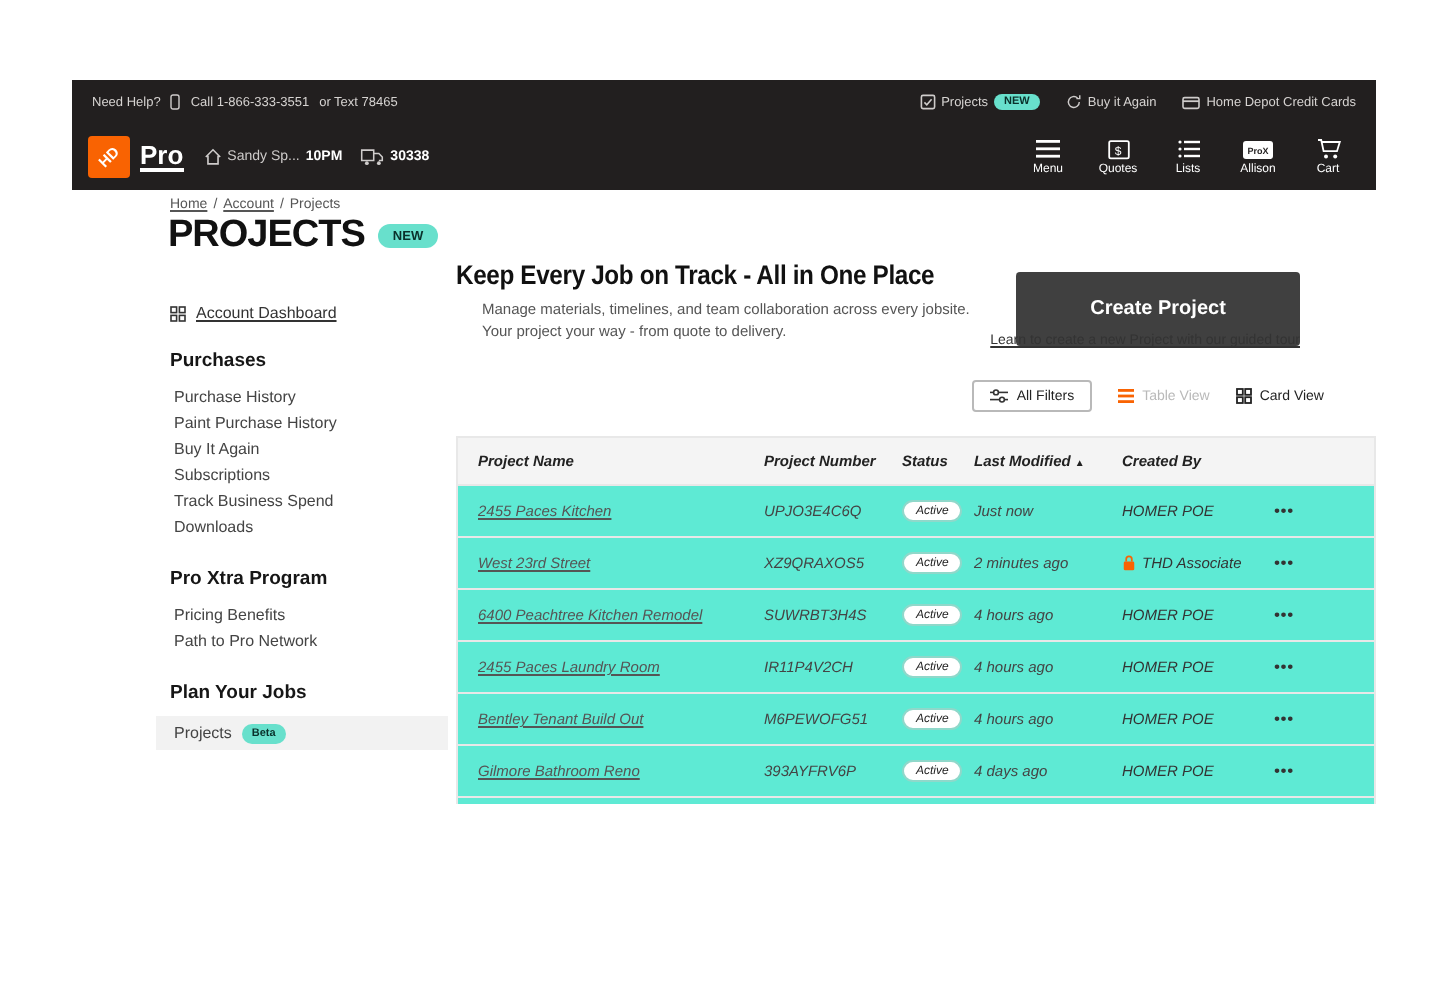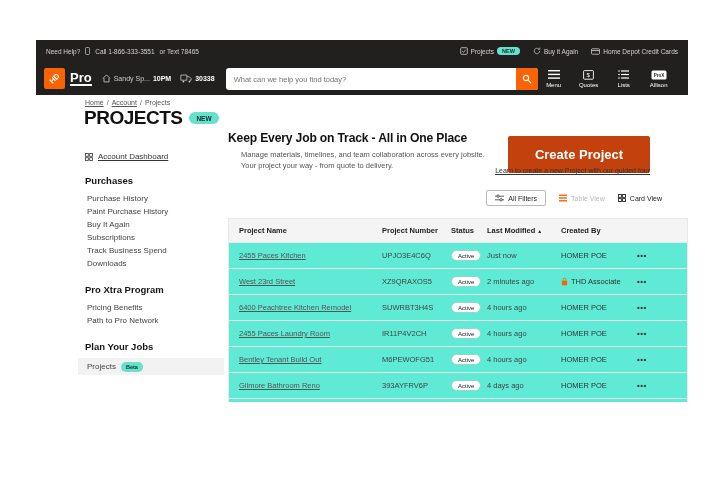--- a/index.html
+++ b/index.html
@@ -52,37 +52,37 @@
   .side-item { display:flex; align-items:center; gap:5px; font-size:8px; color:#444;
                padding:2.5px 0 2.5px 9px; line-height:8px; cursor:pointer; }
   .side-item.active { background:#f2f2f2; padding-top:3.5px; padding-bottom:3.5px; }
   .beta-badge { background:#68e0cc; color:#0a312b; font-weight:bold; font-size:5.5px; padding:1px 5px; border-radius:7px; }
 
   
   .main { position:absolute; left:192px; top:90px; width:460px; height:272px; }
   .hero-title { position:absolute; left:0; top:0; font-size:13.5px; font-weight:800; color:#111;
                 letter-spacing:-0.2px; white-space:nowrap; transform:scaleX(.9); transform-origin:left; }
   .hero-sub { position:absolute; left:13px; top:19px; font-size:7.5px; color:#555; line-height:11px; }
-  .cta { position:absolute; left:280px; top:6px; width:142px; height:37px; background:#c2410c; color:#fff;
-         font-size:13px; font-weight:bold; display:flex; align-items:center; justify-content:center;
+  .cta { position:absolute; left:280px; top:6px; width:142px; height:37px; background:#404040; color:#fff;
+         font-size:10px; font-weight:bold; display:flex; align-items:center; justify-content:center;
          border:none; border-radius:2px; cursor:pointer; font-family:"Liberation Sans",sans-serif; }
   .tour-link { position:absolute; right:38px; top:37px; font-size:7px; color:#333; text-decoration:underline;
                white-space:nowrap; cursor:pointer; }
   .toolbar { position:absolute; top:60px; right:26px; display:flex; align-items:center; gap:13px; font-size:7px; }
   .btn-filters { display:flex; align-items:center; gap:4px; border:1px solid #b9b9b9; border-radius:2px;
                  padding:3px 8px; color:#222; background:#fff; cursor:pointer; font-size:7px; font-family:"Liberation Sans",sans-serif; }
   .view-btn { display:flex; align-items:center; gap:4px; cursor:pointer; }
   .view-btn.disabled { color:#b9b9b9; }
   .view-btn.dark { color:#222; }
 
   
   .table-wrap { position:absolute; left:0; top:88px; width:460px; height:184px; overflow:hidden;
                 border:1px solid #e8e8e8; border-bottom:none; background:#fff; }
   .thead, .trow { display:grid; grid-template-columns:143px 69px 36px 74px 76px 1fr;
-                  align-items:center; padding:0 6px 0 10px; }
+                  align-items:center; padding:0 6px 0 10px;font-style:italic; }
   .thead { height:23px; background:#f4f4f4; font-size:7.5px; font-weight:bold; color:#222; }
   .trow { height:26px; border-top:1px solid #e8e8e8; font-size:7.5px; color:#444; background:#5eead4; }
   .c-name a { color:#555; text-decoration:underline; cursor:pointer; }
   .status-pill { display:inline-block; border:1px solid #8fd8ca; border-radius:8px; padding:1.5px 6px;
                  font-size:6px; color:#222; background:#fff; }
   .c-created { display:flex; align-items:center; gap:3px; color:#333; }
   .c-actions { font-size:8px; font-weight:bold; color:#333; letter-spacing:.5px; cursor:pointer; }
   .sort-ind { font-size:5px; margin-left:2px; }
 </style>
 </head>
@@ -140,29 +140,20 @@
     </span>
     <span class="hd-meta">
       <svg width="12" height="9" viewBox="0 0 14 10">
             <path d="M1 1 h7 v6 h-7 z" fill="none" stroke="#cfcccb" stroke-width="0.9"></path>
             <path d="M8 3 h3 l2 2 v2 h-2" fill="none" stroke="#cfcccb" stroke-width="0.9"></path>
             <circle cx="4" cy="8.6" r="1.1" fill="#cfcccb"></circle>
             <circle cx="11" cy="8.6" r="1.1" fill="#cfcccb"></circle>
           </svg>
       <b>30338</b>
     </span>
-    <div class="searchbox">
-      <input type="text" placeholder="What can we help you find today?" style="">
-      <span class="search-btn">
-        <svg width="10" height="10" viewBox="0 0 10 10">
-              <circle cx="4" cy="4" r="2.6" fill="none" stroke="#fff" stroke-width="1.2"></circle>
-              <line x1="6.1" y1="6.1" x2="9" y2="9" stroke="#fff" stroke-width="1.2"></line>
-            </svg>
-      </span>
-    </div>
     <div class="nav-items">
       <div class="nav-item">
         <span class="ic">
               <svg width="12" height="9" viewBox="0 0 12 9">
                 <rect y="0" width="12" height="1.4" fill="#fff"></rect>
                 <rect y="3.7" width="12" height="1.4" fill="#fff"></rect>
                 <rect y="7.4" width="12" height="1.4" fill="#fff"></rect>
               </svg>
             </span>
         <span>Menu</span>

